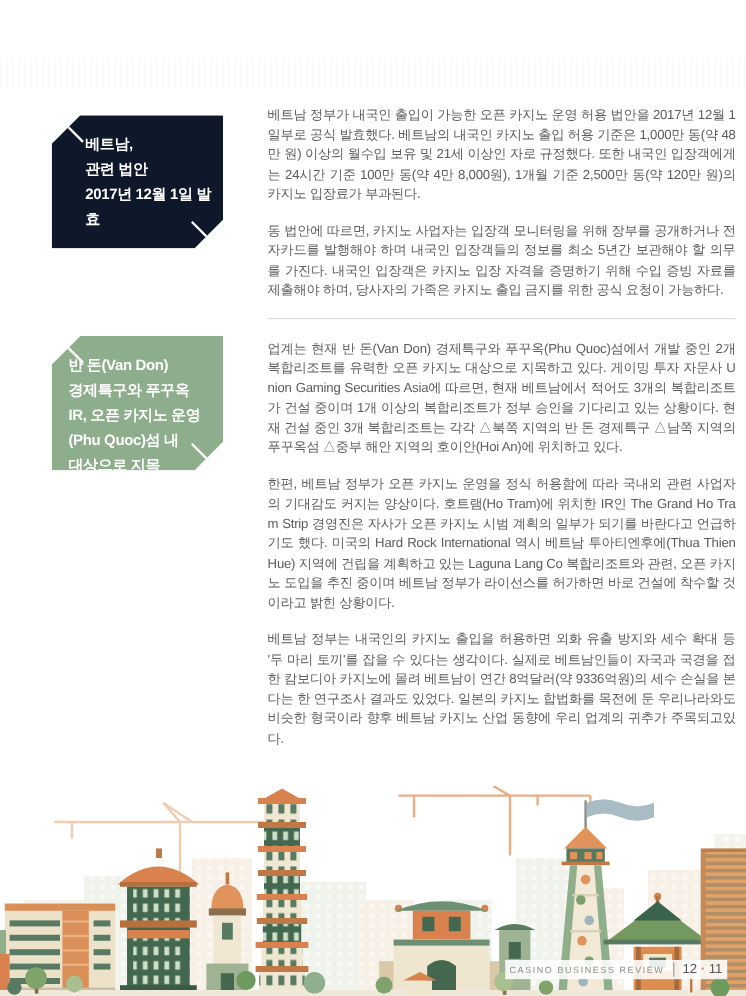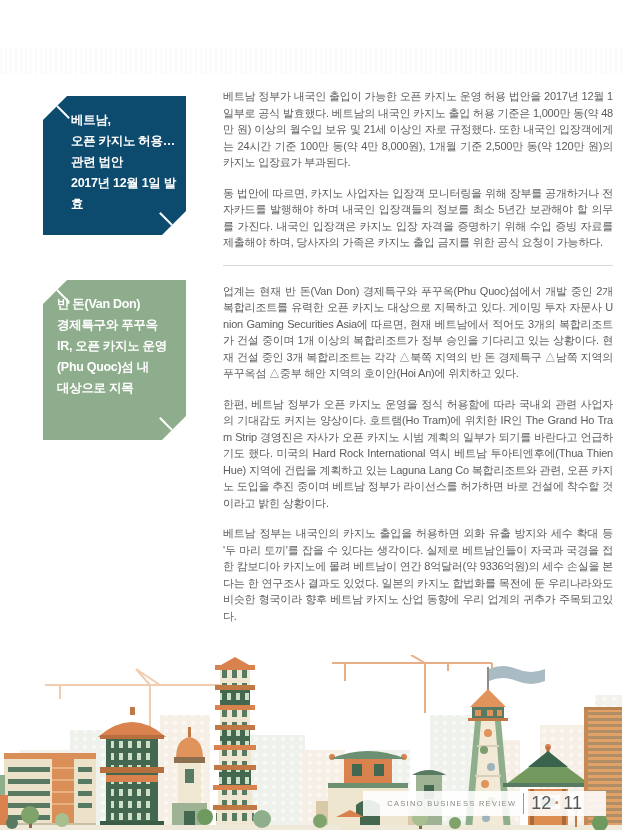--- a/index.html
+++ b/index.html
@@ -6,55 +6,54 @@
   .page{position:relative;width:622px;height:830px;background:#ffffff;overflow:hidden;
         font-family:"Liberation Sans",sans-serif;}
   .texture-band{position:absolute;left:0;top:48px;width:100%;height:26px;
         background:repeating-linear-gradient(90deg,#f5f5f2 0 2px,#ffffff 2px 5px);opacity:.45;}
 
   
   .green-box{position:absolute;left:43px;width:143px;box-sizing:border-box;
         color:#ffffff;font-weight:bold;font-size:12.5px;line-height:21px;
         letter-spacing:-0.3px;padding:14px 6px 0 14px;
         clip-path:polygon(24px 0,100% 0,100% calc(100% - 24px),calc(100% - 24px) 100%,0 100%,0 24px);}
-  .box1{top:96px;height:139px;background:#0c4a6e;padding-left:28px;}
-  .box2{top:280px;height:160px;background:#8ead8c;}
+  .box1{top:96px;height:111px;background:#0f172a;padding-left:28px;}
+  .box2{top:280px;height:112px;background:#8ead8c;}
   .slash{position:absolute;width:26px;height:2px;background:#ffffff;transform:rotate(45deg);}
   .slash.tl{left:4px;top:12px;}
   .slash.br{right:4px;bottom:12px;}
 
   
   .article{position:absolute;left:223px;top:88px;width:390px;color:#5a5c5e;}
   .article p{margin:0 0 14px;font-size:11px;line-height:16.5px;text-align:justify;
         letter-spacing:-0.2px;word-break:break-all;}
   .divider{border:none;border-top:1px solid #d9d9d9;margin:5px 0 17px;}
 
   
   .illustration{position:absolute;left:0;top:655px;width:622px;height:175px;}
   .illustration svg{display:block;}
   .footer{position:absolute;right:16px;bottom:14px;display:flex;align-items:center;
-        background:rgba(255,255,255,.88);padding:2px 24px;}
+        background:rgba(255,255,255,.88);padding:2px 4px;}
   .footer .mag{font-size:7.5px;letter-spacing:1.3px;color:#8b8d86;white-space:nowrap;}
-  .footer .pages{font-size:18px;color:#55575a;border-left:1px solid #9a9a94;
+  .footer .pages{font-size:11px;color:#55575a;border-left:1px solid #9a9a94;
         margin-left:7px;padding-left:7px;display:flex;gap:3px;align-items:center;}
   .footer .dot{color:#d9824e;font-weight:bold;}
 </style>
 </head>
 <body>
 
 <div class="page">
 
   <div class="texture-band"></div>
 
   <aside>
     <div class="green-box box1">
       <span class="slash tl"></span>
       <span class="slash br"></span>
       <div>베트남,</div>
-      <div>오픈 카지노 허용…</div>
       <div>관련 법안</div>
       <div>2017년 12월 1일 발효</div>
     </div>
     <div class="green-box box2">
       <span class="slash tl"></span>
       <span class="slash br"></span>
       <div>반 돈(Van Don)</div>
       <div>경제특구와 푸꾸옥</div>
       <div>IR, 오픈 카지노 운영</div>
       <div>(Phu Quoc)섬 내</div>

